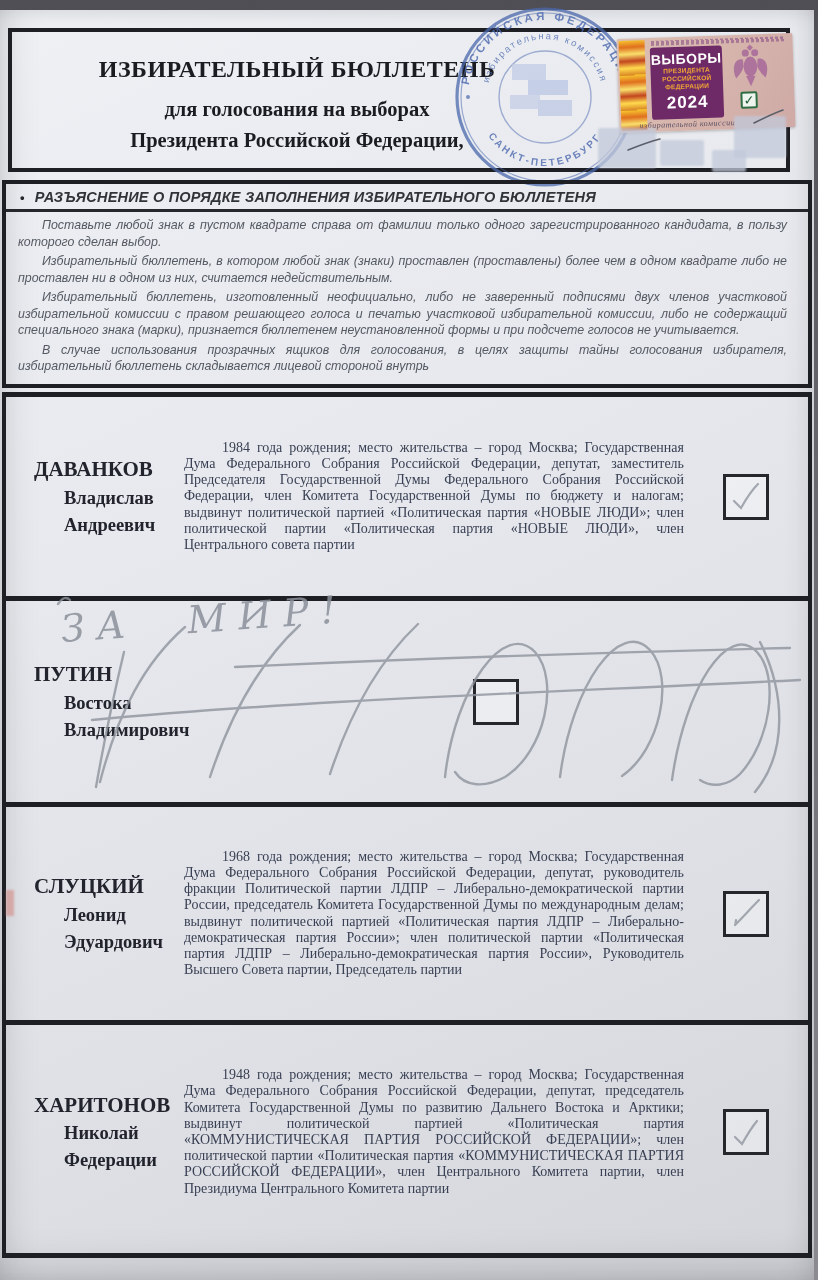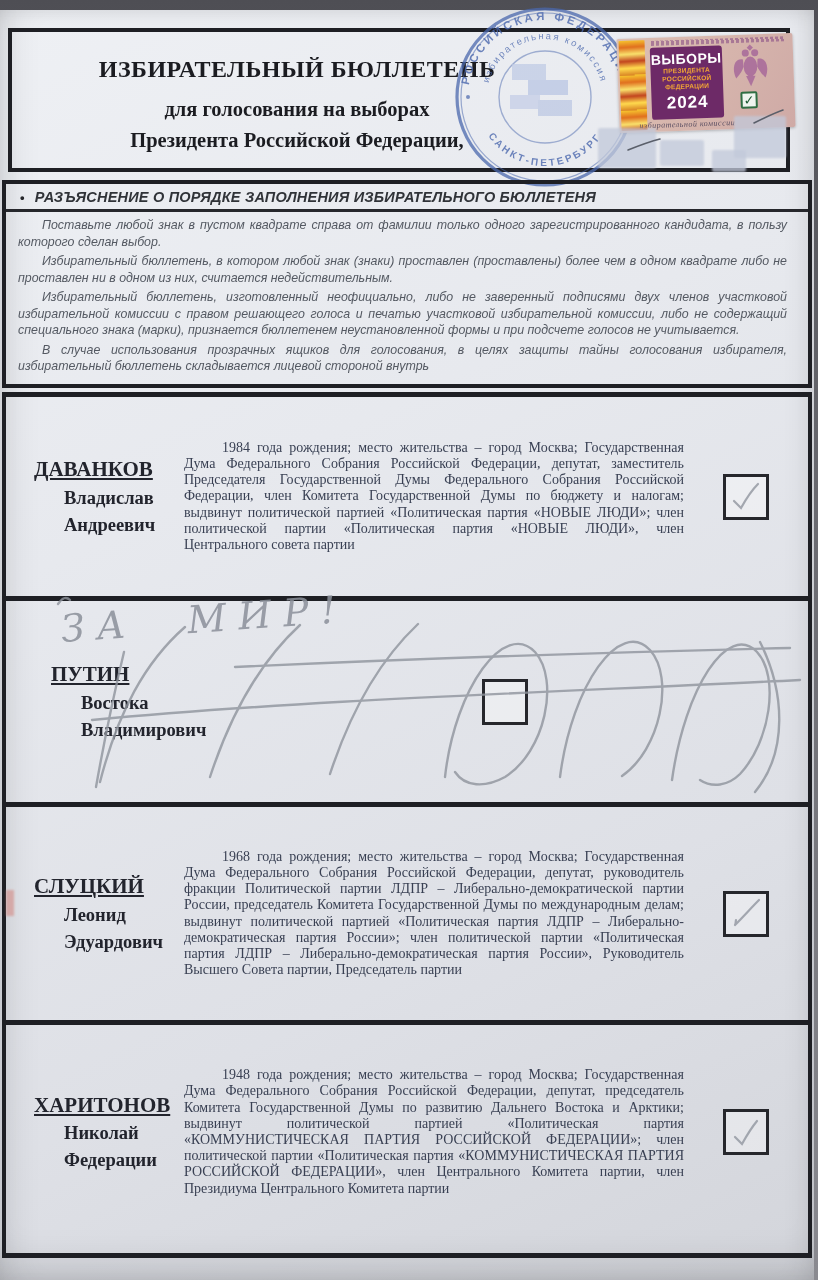--- a/index.html
+++ b/index.html
@@ -88,23 +88,23 @@
     margin:0 0 3px 0;font-size:12.4px;font-style:italic;line-height:1.33;
     text-align:justify;text-indent:24px;color:#545962;
   }
   
   .table-box{
     position:absolute;left:2px;top:382px;width:810px;height:866px;
     border:5px solid #1e1f24;border-left-width:4px;border-right-width:4px;
   }
   .crow{display:flex;align-items:center;position:relative;}
   .crow + .crow{border-top:5px solid #1e1f24;}
-  .r1{height:199px;} .r2{height:206px;padding-left:17px;} .r3{height:218px;} .r4{height:219px;}
+  .r1{height:199px;} .r2{height:206px;} .r3{height:218px;} .r4{height:219px;}
   .name{width:178px;padding-left:28px;color:#22242d;}
-  .surname{font-size:21px;font-weight:bold;line-height:1.45;text-decoration:underline;}
+  .surname{font-size:21px;font-weight:bold;line-height:1.45;}
   .firstname,.patronymic{font-size:18.5px;font-weight:bold;line-height:1.45;margin-left:30px;}
   .desc{
     width:500px;font-size:14px;line-height:1.16;color:#394053;
     text-align:justify;text-indent:38px;
   }
   .boxwrap{flex:1;display:flex;justify-content:center;}
   .votebox{
     width:46px;height:46px;border:3.5px solid #26272c;background:rgba(255,255,255,.35);
     position:relative;
   }

